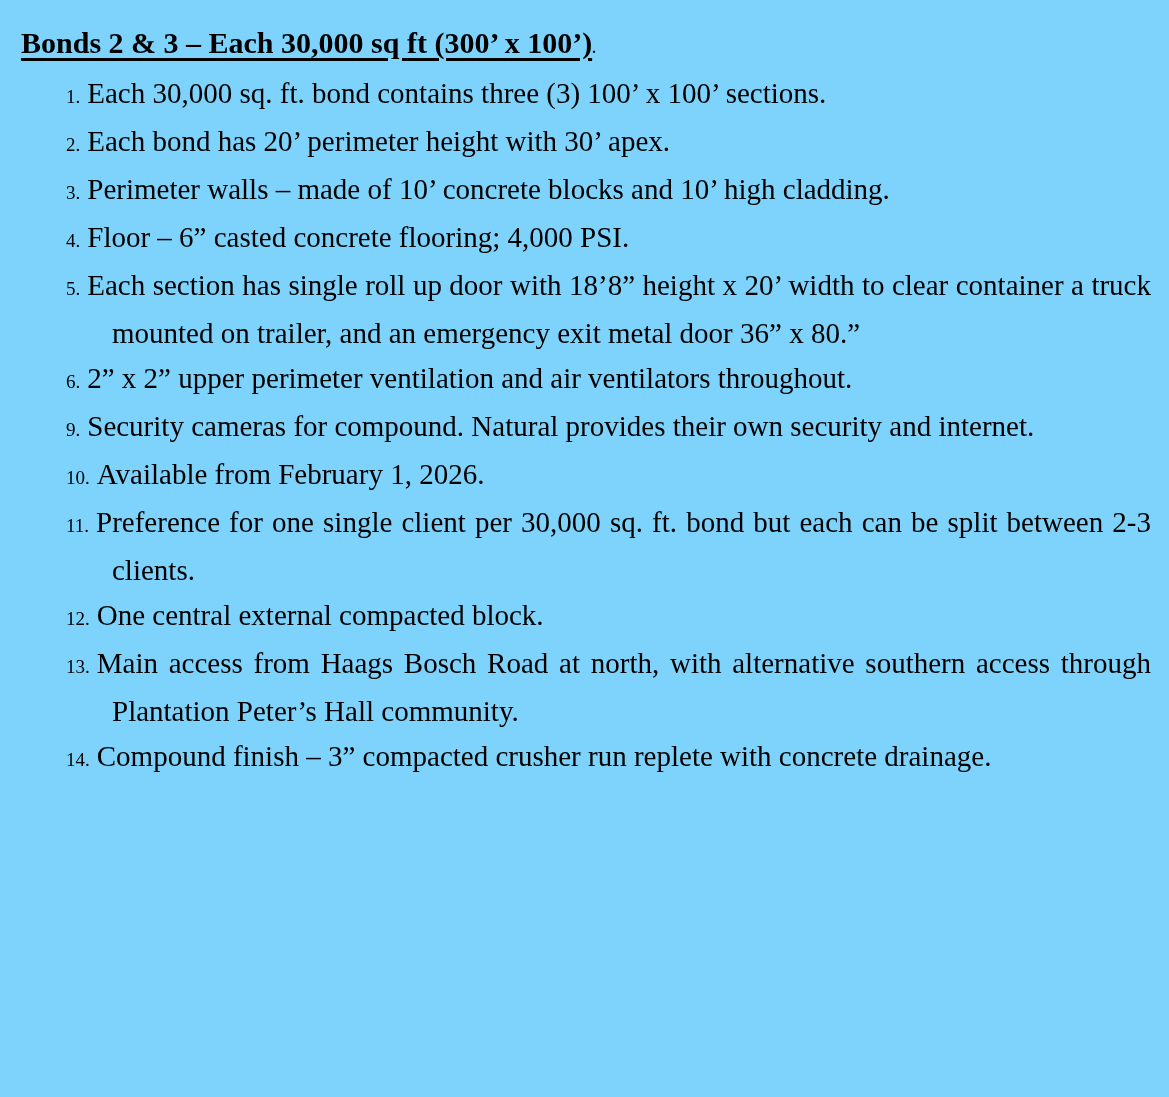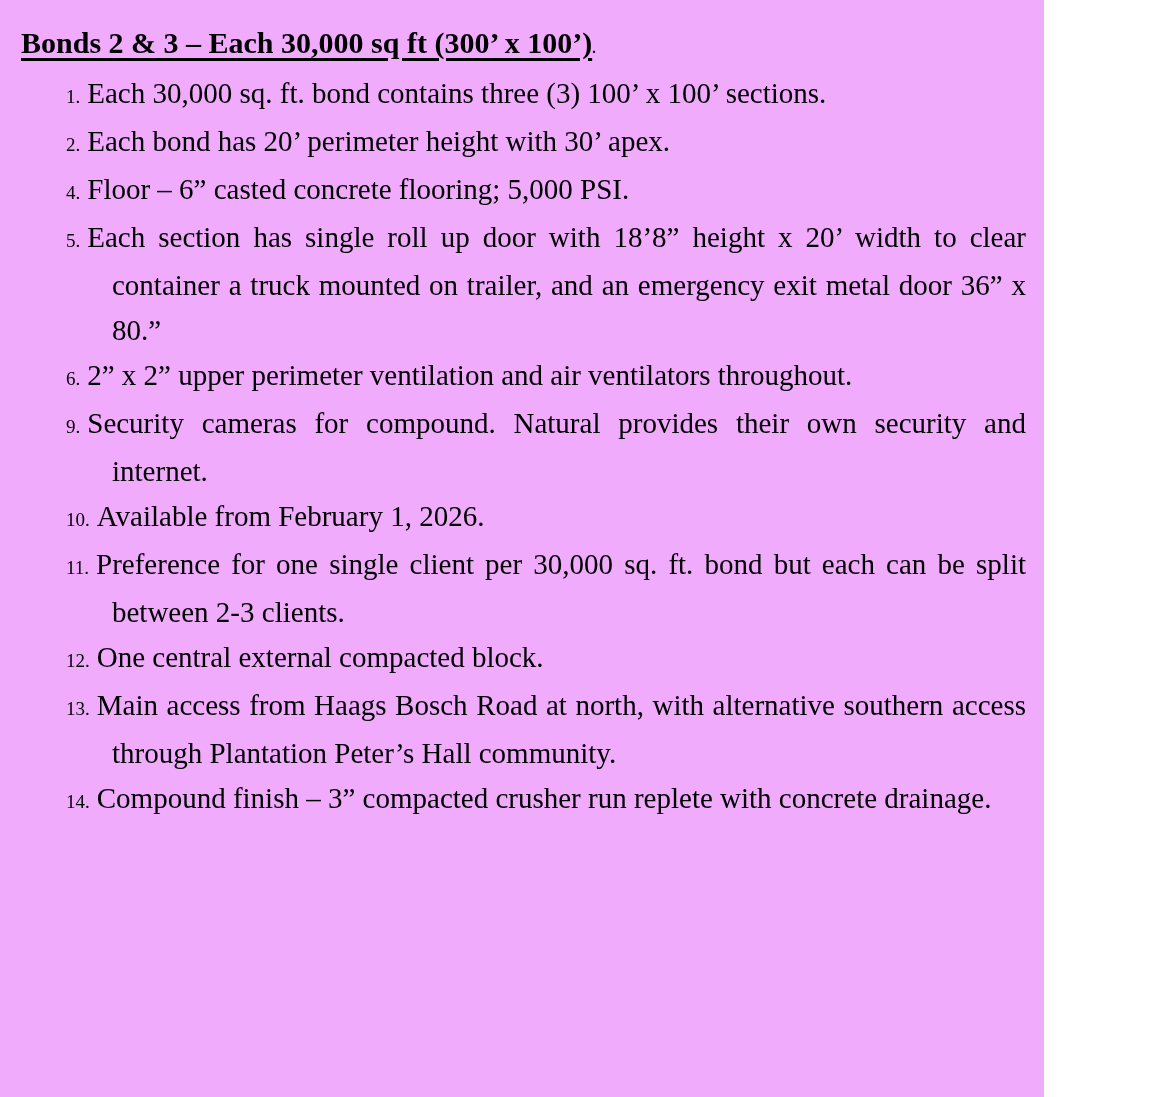--- a/index.html
+++ b/index.html
@@ -2,26 +2,26 @@
 <html><head>
 <meta charset="utf-8">
 <style>
   html, body {
     margin: 0;
     padding: 0;
     background: #ffffff;
   }
   .page {
     position: relative;
-    width: 1044px;
+    width: 1169px;
     height: 1097px;
     box-sizing: border-box;
     padding: 20px 14px 0 21px;
     overflow: hidden;
-    background: #f0abfc;
+    background: #7dd3fc;
     color: #000000;
     font-family: "Liberation Serif", "DejaVu Serif", serif;
   }
   .heading {
     margin: 0;
     font-size: 30px;
     line-height: 45px;
     font-weight: bold;
     white-space: nowrap;
   }
@@ -54,21 +54,22 @@
 </head>
 <body>
 
 <div class="page">
   <h1 class="heading"><span class="title-text">Bonds 2 &amp; 3 – Each 30,000 sq ft (300’ x 100’)</span><span class="title-dot">.</span></h1>
 
   <ol class="spec-list">
 
   <li class="item"><span class="num">1.</span><span class="txt">Each 30,000 sq. ft. bond contains three (3) 100’ x 100’ sections.</span></li>
       <li class="item"><span class="num">2.</span><span class="txt">Each bond has 20’ perimeter height with 30’ apex.</span></li>
-      <li class="item"><span class="num">4.</span><span class="txt">Floor – 6” casted concrete flooring; 5,000 PSI.</span></li>
+      <li class="item"><span class="num">3.</span><span class="txt">Perimeter walls – made of 10’ concrete blocks and 10’ high cladding.</span></li>
+      <li class="item"><span class="num">4.</span><span class="txt">Floor – 6” casted concrete flooring; 4,000 PSI.</span></li>
       <li class="item"><span class="num">5.</span><span class="txt">Each section has single roll up door with 18’8” height x 20’ width to clear container a truck mounted on trailer, and an emergency exit metal door 36” x 80.”</span></li>
       <li class="item"><span class="num">6.</span><span class="txt">2” x 2” upper perimeter ventilation and air ventilators throughout.</span></li>
       <li class="item"><span class="num">9.</span><span class="txt">Security cameras for compound. Natural provides their own security and internet.</span></li>
       <li class="item"><span class="num">10.</span><span class="txt">Available from February 1, 2026.</span></li>
       <li class="item"><span class="num">11.</span><span class="txt">Preference for one single client per 30,000 sq. ft. bond but each can be split between 2-3 clients.</span></li>
       <li class="item"><span class="num">12.</span><span class="txt">One central external compacted block.</span></li>
       <li class="item"><span class="num">13.</span><span class="txt">Main access from Haags Bosch Road at north, with alternative southern access through Plantation Peter’s Hall community.</span></li>
       <li class="item"><span class="num">14.</span><span class="txt">Compound finish – 3” compacted crusher run replete with concrete drainage.</span></li>
     </ol>
 </div>

